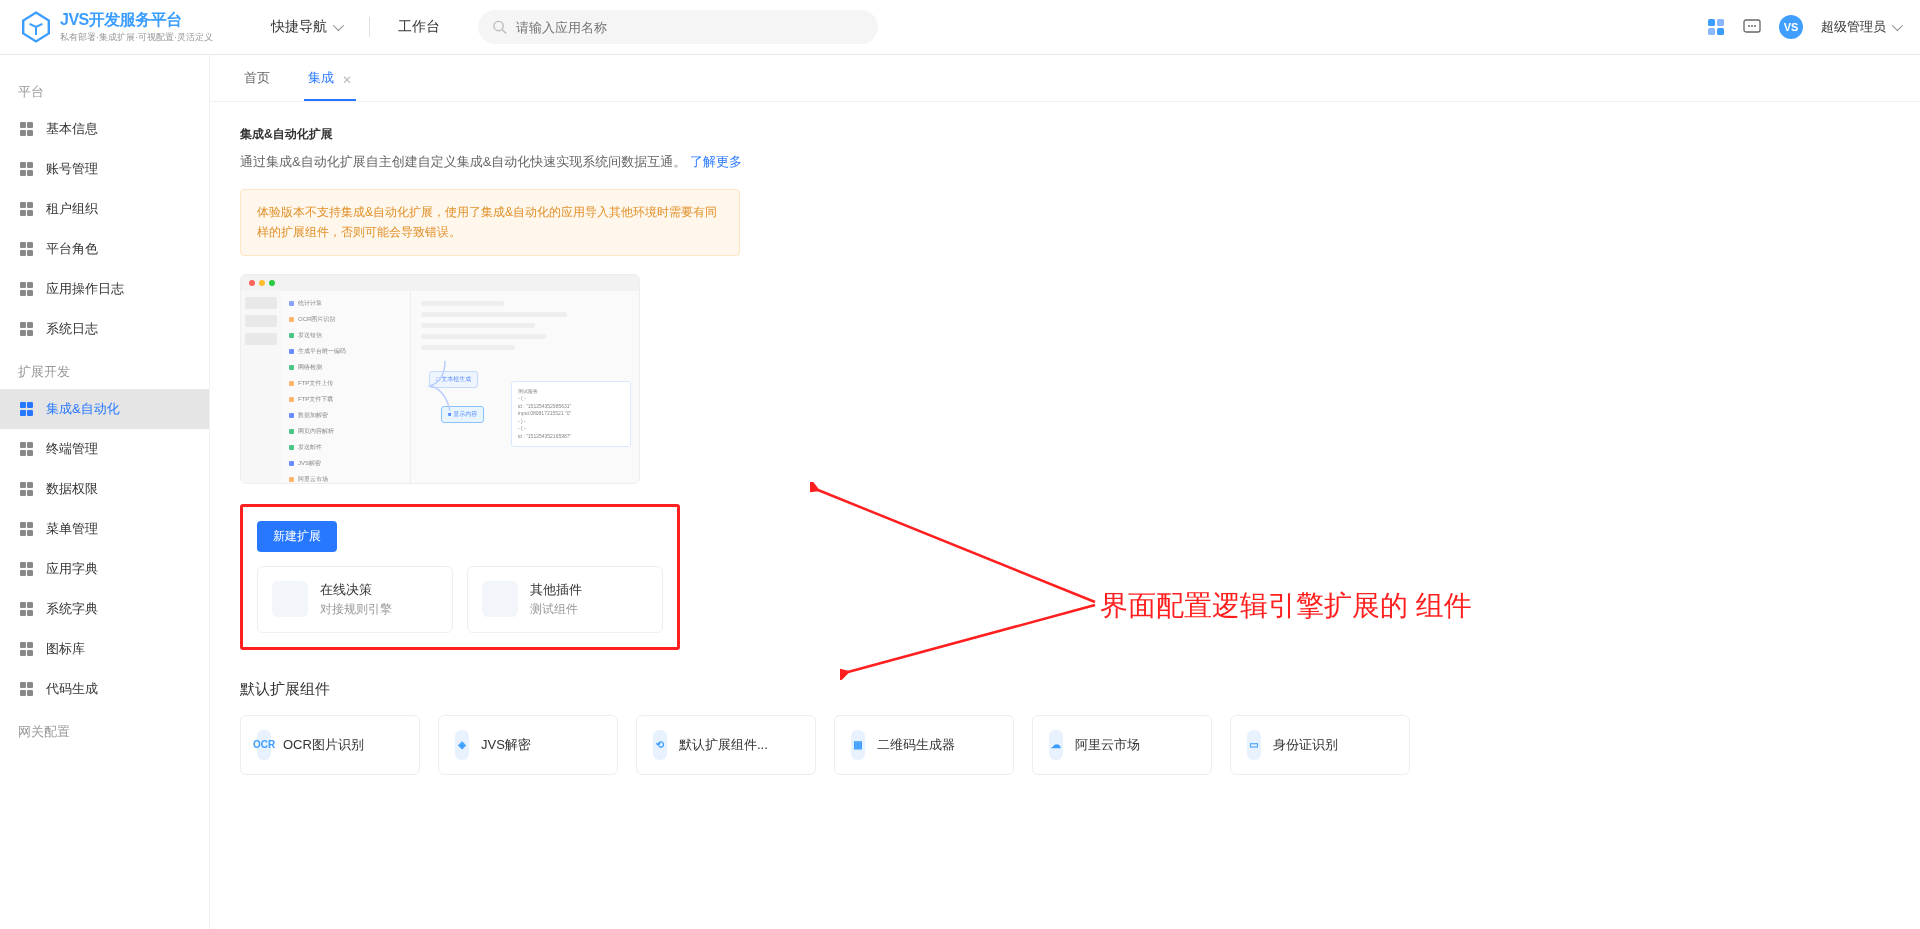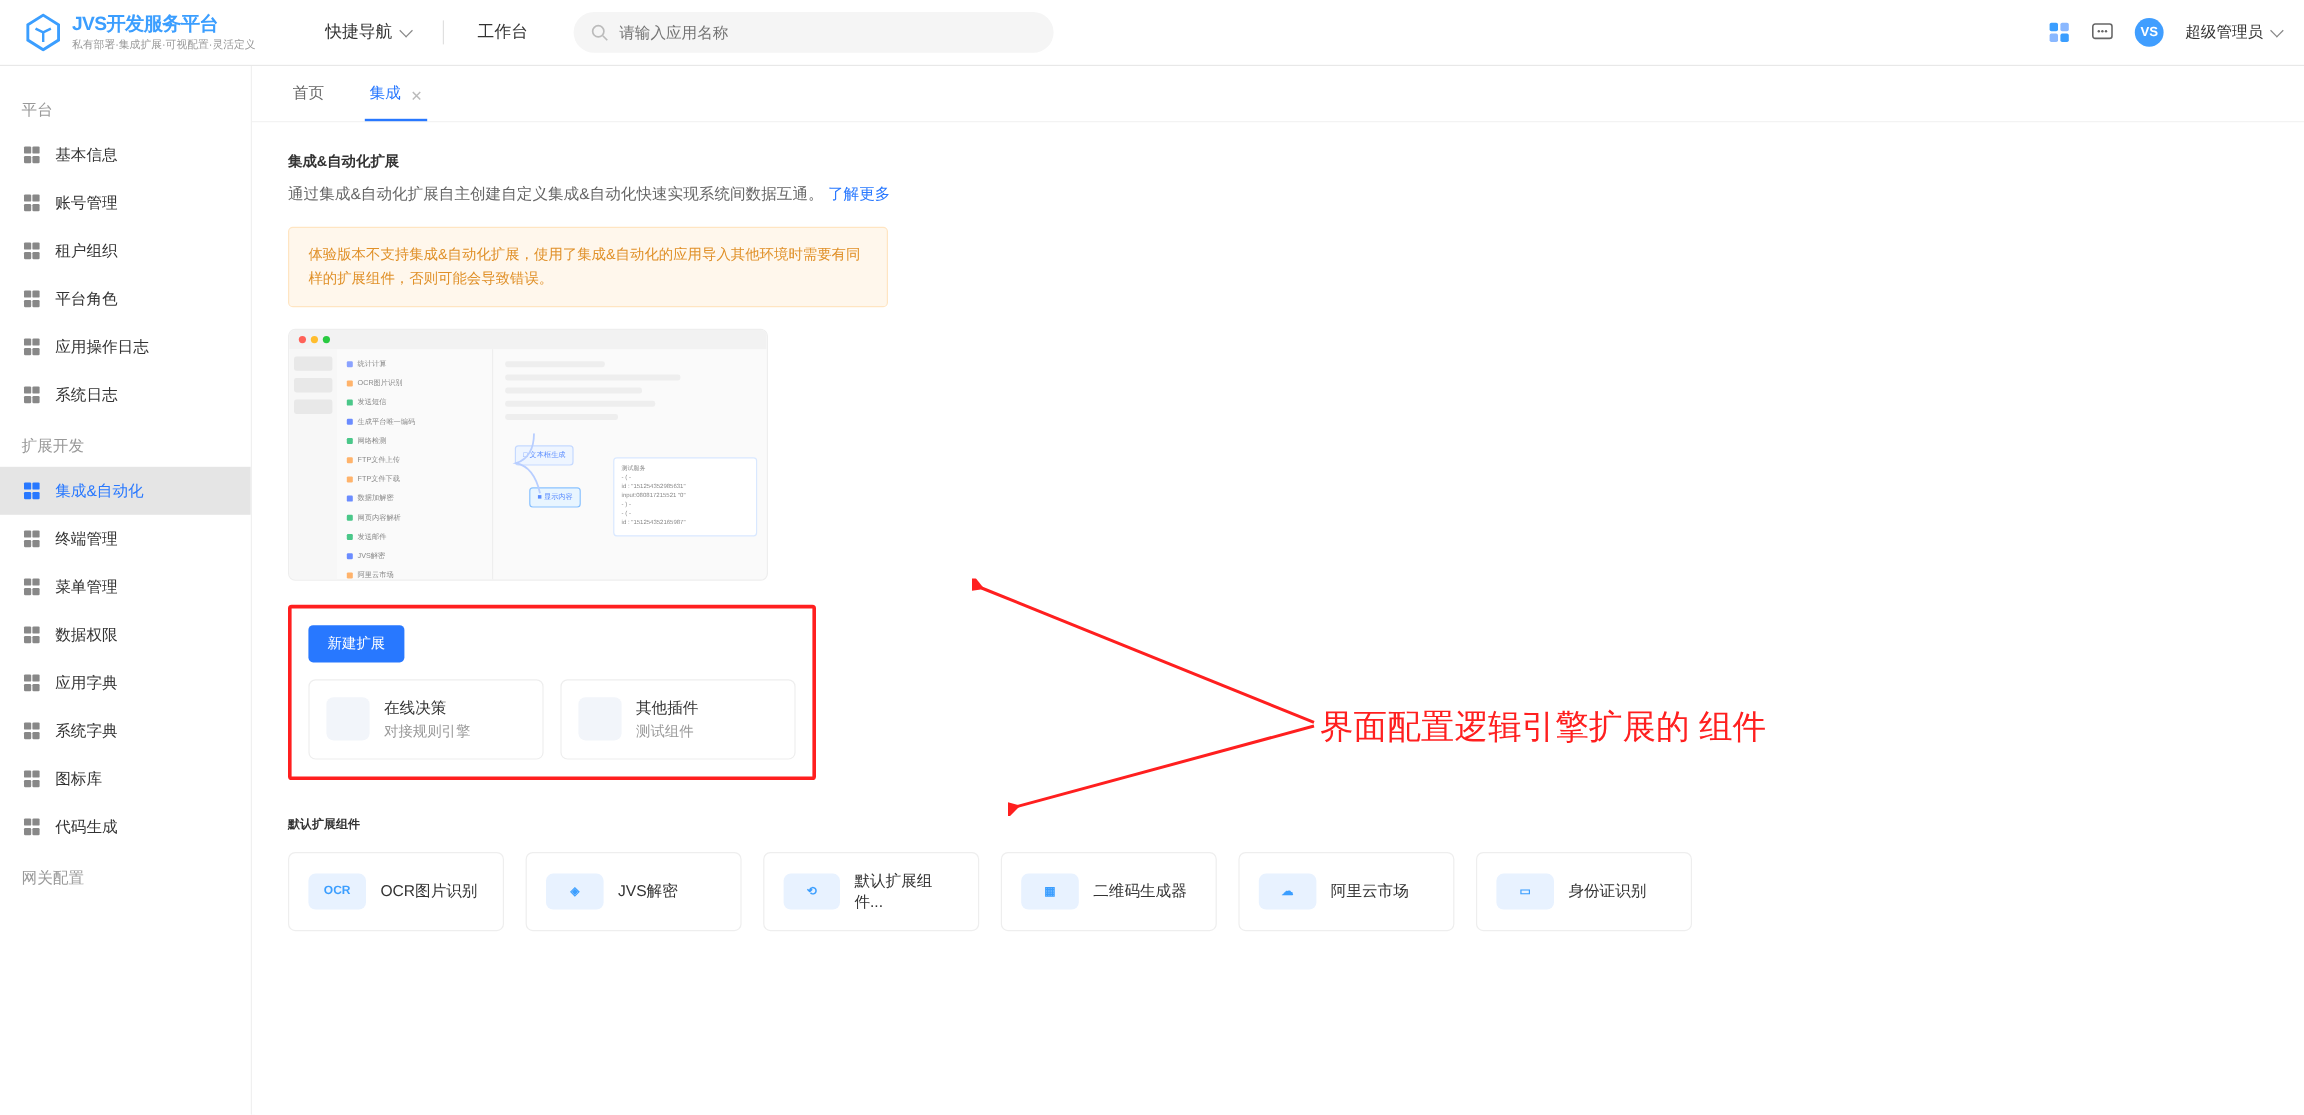--- a/index.html
+++ b/index.html
@@ -66,24 +66,24 @@
     .btn-primary { background: #2878ff; color: #fff; border: none; padding: 7px 16px; border-radius: 4px; font-size: 12px; cursor: pointer; margin-bottom: 14px; }
     .card-row { display: flex; gap: 14px; }
     .plugin-card { border: 1px solid #eee; border-radius: 6px; padding: 14px; display: flex; gap: 12px; align-items: center; cursor: pointer; flex: 1; }
     .plugin-card .pc-icon { width: 36px; height: 36px; background: #f2f5fa; border-radius: 6px; }
     .plugin-card .pc-title { font-size: 13px; color: #333; margin-bottom: 2px; }
     .plugin-card .pc-sub { font-size: 12px; color: #999; }
     
     .annotation { position: absolute; left: 890px; top: 485px; color: #ff1f1f; font-size: 28px; font-weight: 400; pointer-events: none; }
     .arrow-svg { position: absolute; pointer-events: none; }
     
-    .sec-title2 { font-size: 10px; font-weight: 700; margin: 20px 0 16px; }
+    .sec-title2 { font-size: 15px; font-weight: 400; margin: 20px 0 16px; }
     .default-grid { display: flex; gap: 18px; flex-wrap: wrap; }
     .def-card { border: 1px solid #eee; border-radius: 6px; padding: 14px 16px; display: flex; gap: 12px; align-items: center; width: 180px; cursor: pointer; }
-    .def-icon { width: 48px; height: 30px; border-radius: 6px; display: flex; align-items: center; justify-content: center; font-size: 10px; font-weight: bold; }
+    .def-icon { width: 14px; height: 30px; border-radius: 6px; display: flex; align-items: center; justify-content: center; font-size: 10px; font-weight: bold; }
     .def-label { font-size: 13px; color: #333; }
     
     .chevron-down { display: inline-block; width: 8px; height: 8px; border-right: 1.5px solid #888; border-bottom: 1.5px solid #888; transform: rotate(45deg) translateY(-2px); }
   </style>
 </head>
 <body>
 
 <div class="header">
   <div class="logo">
     <svg class="logo-icon" viewBox="0 0 40 40">
@@ -209,30 +209,30 @@
         </span>
         <span>终端管理</span>
       </div>
       <div class="sidebar-item">
         <span class="si-icon">
           <span class="dot"></span>
           <span class="dot"></span>
           <span class="dot"></span>
           <span class="dot"></span>
         </span>
+        <span>数据权限</span>
+      </div>
+      <div class="sidebar-item">
+        <span class="si-icon">
+          <span class="dot"></span>
+          <span class="dot"></span>
+          <span class="dot"></span>
+          <span class="dot"></span>
+        </span>
         <span>菜单管理</span>
-      </div>
-      <div class="sidebar-item">
-        <span class="si-icon">
-          <span class="dot"></span>
-          <span class="dot"></span>
-          <span class="dot"></span>
-          <span class="dot"></span>
-        </span>
-        <span>数据权限</span>
       </div>
       <div class="sidebar-item">
         <span class="si-icon">
           <span class="dot"></span>
           <span class="dot"></span>
           <span class="dot"></span>
           <span class="dot"></span>
         </span>
         <span>应用字典</span>
       </div>

